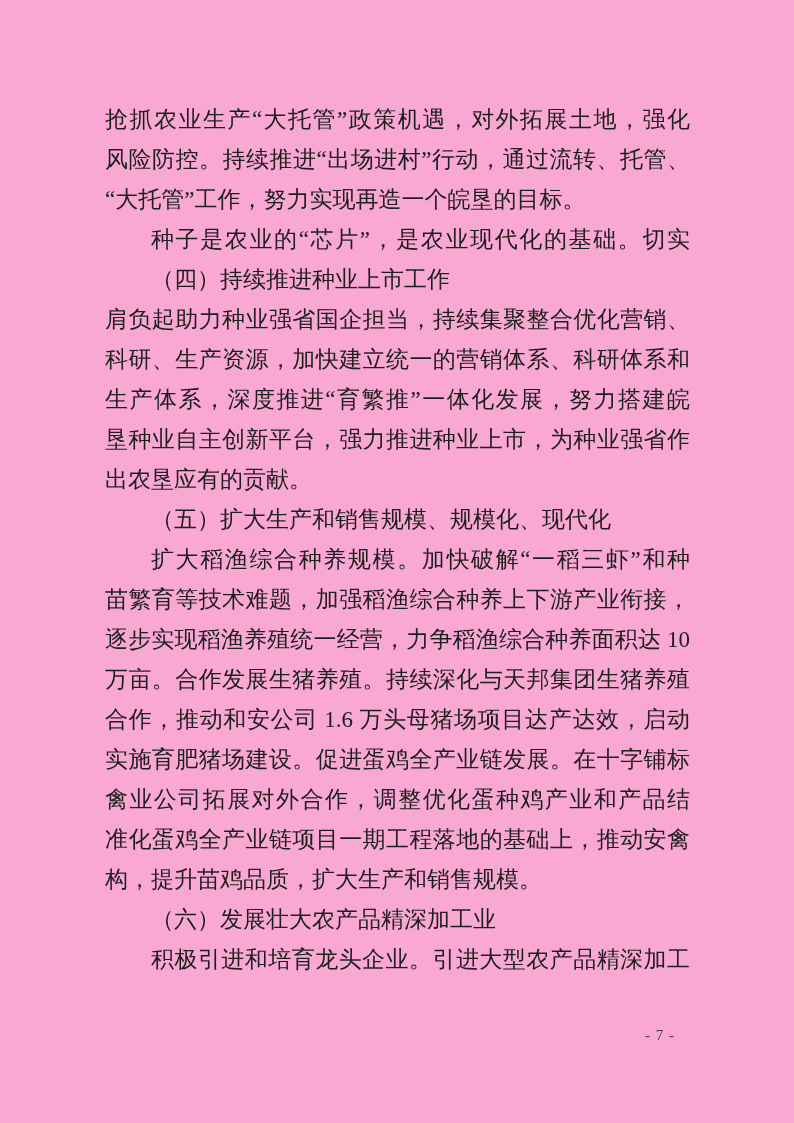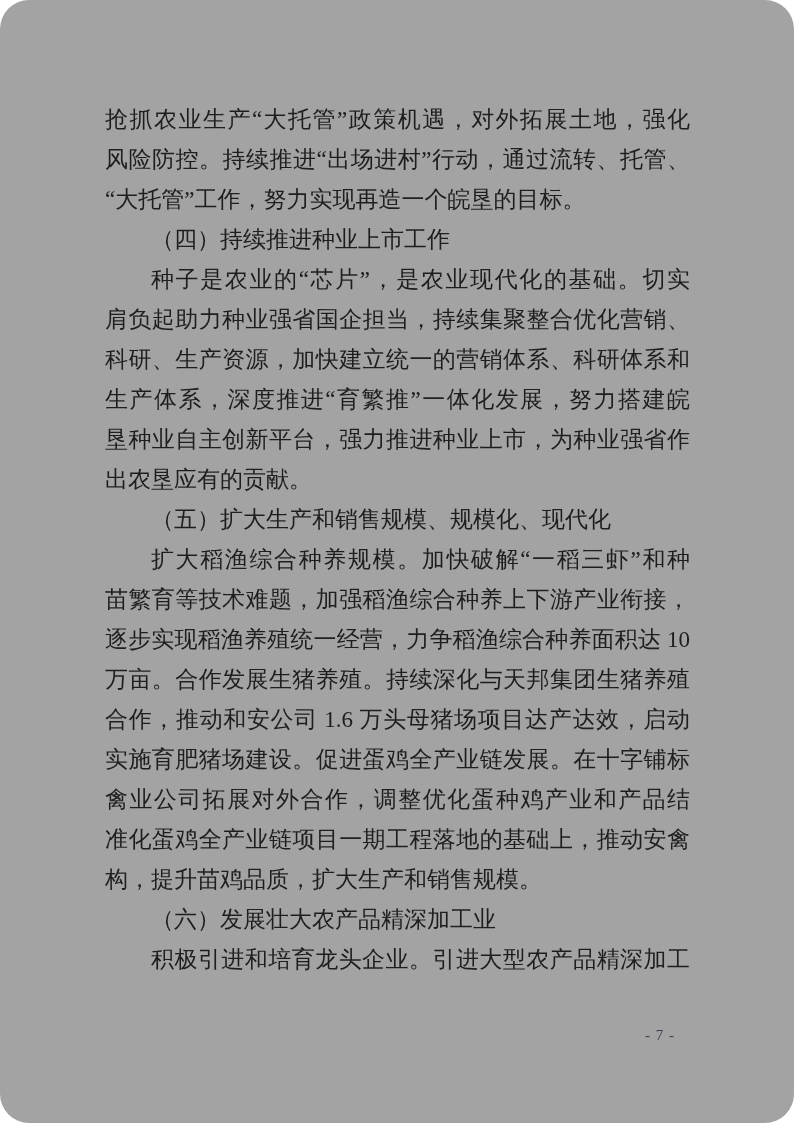--- a/index.html
+++ b/index.html
@@ -11,22 +11,21 @@
     width: 794px;
     height: 1123px;
     position: relative;
     overflow: hidden;
     font-family: "Liberation Serif", "DejaVu Serif", serif;
     color: #1e1e1e;
   }
   .page {
     position: absolute;
     inset: 0;
-    background: #a3a3a3;
-    border-radius: 29px;
+    background: #f9a8d4;
   }
   .text-block {
     position: absolute;
     left: 105px;
     top: 100px;
     width: 585px;
   }
   .line {
     font-size: 23px;
     line-height: 40px;
@@ -58,22 +57,22 @@
 </style>
 </head>
 <body>
 
 <div class="page">
 
   <div class="text-block">
     <div class="line j">抢抓农业生产“大托管”政策机遇，对外拓展土地，强化</div>
     <div class="line j">风险防控。持续推进“出场进村”行动，通过流转、托管、</div>
     <div class="line">“大托管”工作，努力实现再造一个皖垦的目标。</div>
+    <div class="line ind j">种子是农业的“芯片”，是农业现代化的基础。切实</div>
     <div class="line ind heading">（四）持续推进种业上市工作</div>
-    <div class="line ind j">种子是农业的“芯片”，是农业现代化的基础。切实</div>
     <div class="line j">肩负起助力种业强省国企担当，持续集聚整合优化营销、</div>
     <div class="line j">科研、生产资源，加快建立统一的营销体系、科研体系和</div>
     <div class="line j">生产体系，深度推进“育繁推”一体化发展，努力搭建皖</div>
     <div class="line j">垦种业自主创新平台，强力推进种业上市，为种业强省作</div>
     <div class="line">出农垦应有的贡献。</div>
     <div class="line ind heading">（五）扩大生产和销售规模、规模化、现代化</div>
     <div class="line ind j">扩大稻渔综合种养规模。加快破解“一稻三虾”和种</div>
     <div class="line j">苗繁育等技术难题，加强稻渔综合种养上下游产业衔接，</div>
     <div class="line j">逐步实现稻渔养殖统一经营，力争稻渔综合种养面积达 10</div>
     <div class="line j">万亩。合作发展生猪养殖。持续深化与天邦集团生猪养殖</div>

